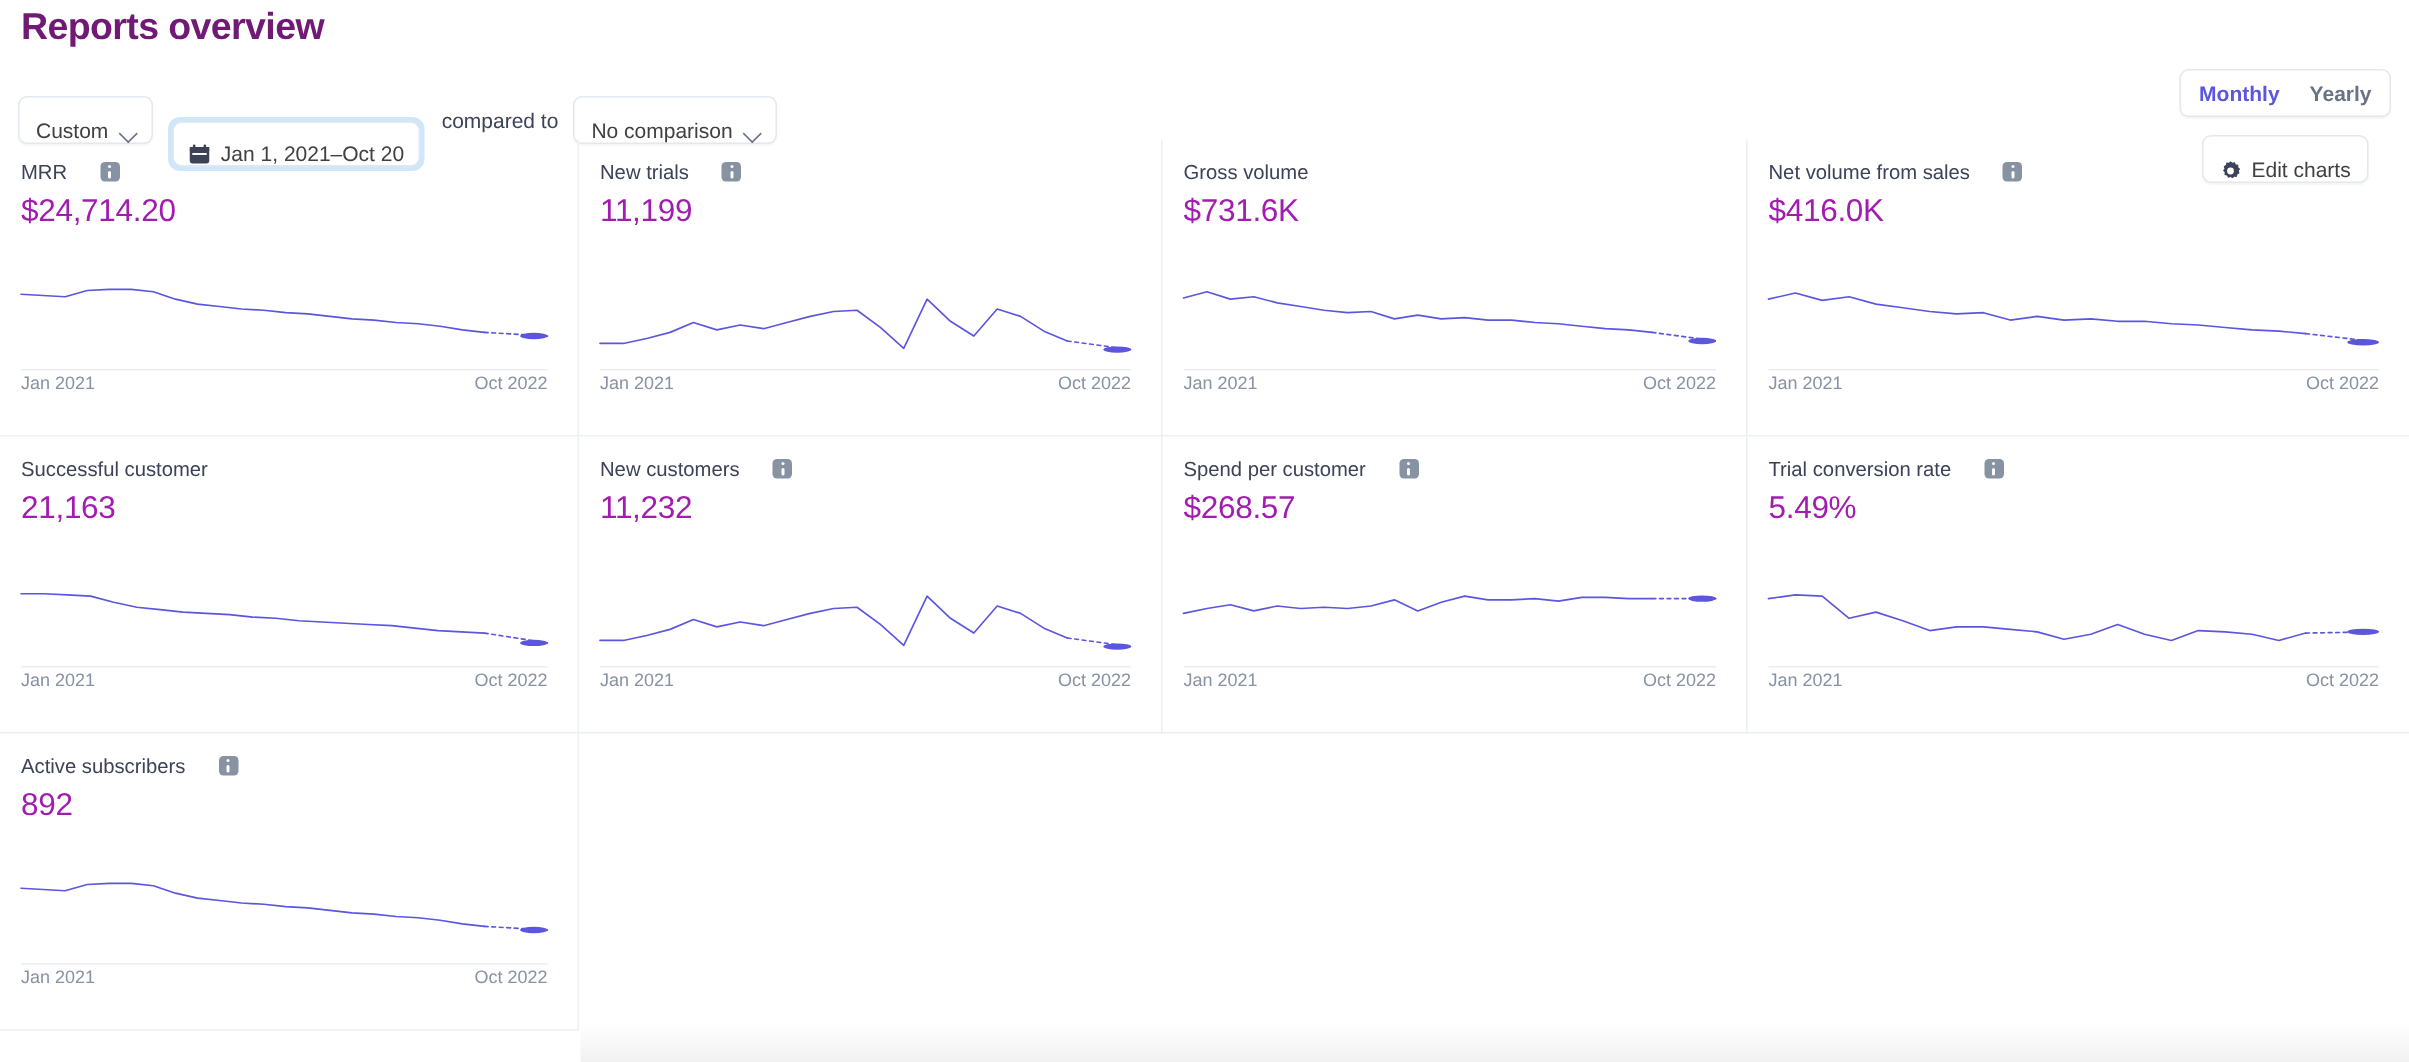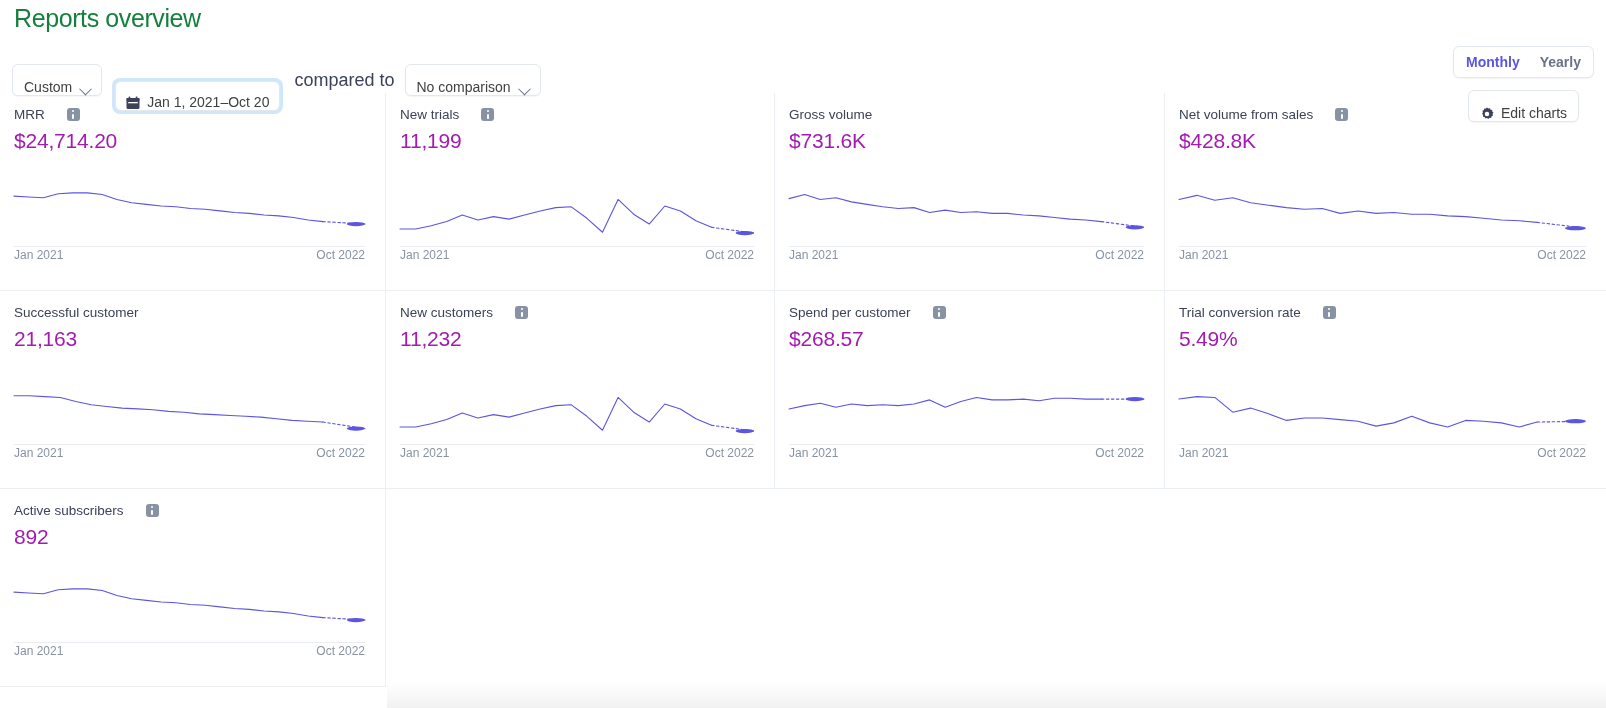--- a/index.html
+++ b/index.html
@@ -9,21 +9,21 @@
     font-family: "Liberation Sans", "DejaVu Sans", sans-serif;
     -webkit-font-smoothing: antialiased;
     overflow: hidden;
   }
 
   .page { position: relative; width: 1606px; height: 708px; background:#fff; }
 
   
   .page-title {
     position: absolute; left: 14px; top: 4px;
-    font-size: 25px; font-weight: 400; color: #15803d;
+    font-size: 25px; font-weight: 700; color: #701a75;
     letter-spacing: -0.4px;
   }
 
   .toolbar {
     position: absolute; left: 0; right: 0; top: 46px; height: 36px;
   }
 
   .tb-left { position: absolute; left: 12px; top: 0; display: flex; align-items: center; gap: 0; }
   .tb-right { position: absolute; right: 12px; top: 0; display: flex; align-items: center; gap: 12px; flex-direction: column; }
 
@@ -58,21 +58,21 @@
     margin-top: 32px;
   }
   .date-btn {
     height: 30px; padding: 0 10px;
     box-shadow: none;
   }
 
   .cal-icon { width: 14px; height: 14px; flex: none; display:block; }
 
   .compared-label {
-    font-size: 18px; color: #3c4257;
+    font-size: 14px; color: #3c4257;
     margin: 0 10px 0 11px;
     line-height: 32px;
   }
 
   
   .segmented {
     height: 32px;
     display: inline-flex; align-items: center;
     background: #fff;
     border: 1px solid #e3e8ee;
@@ -275,21 +275,21 @@
         <div class="axis-row">
           <span>Jan 2021</span>
           <span>Oct 2022</span>
         </div>
       </div>
       <div class="card last-col">
         <div class="card-title-row">
           <span class="card-title">Net volume from sales</span>
           <span class="info-icon"></span>
         </div>
-        <div class="card-value">$428.8K</div>
+        <div class="card-value">$416.0K</div>
         <div class="spark-wrap">
           <svg class="spark" viewBox="0 0 100 100" preserveAspectRatio="none">
             <path d="M0.00 42.00 L4.40 37.00 L8.80 43.00 L13.20 40.00 L17.60 46.00 L22.00 49.00 L26.40 52.00 L30.80 54.00 L35.20 53.00 L39.60 59.00 L44.00 56.00 L48.40 59.00 L52.80 58.00 L57.20 60.00 L61.60 60.00 L66.00 62.00 L70.40 63.00 L74.80 65.00 L79.20 67.00 L83.60 68.00 L88.00 70.00" fill="none" stroke="#5b55e0" stroke-width="1.1" stroke-linejoin="round" stroke-linecap="round" vector-effect="non-scaling-stroke"></path>
             <path d="M88.00 70.00 L100.00 77.00" fill="none" stroke="#5b55e0" stroke-width="1.1" stroke-dasharray="2.5 2.5" stroke-linecap="round" vector-effect="non-scaling-stroke"></path>
           </svg>
           <svg class="spark" viewBox="0 0 100 100" preserveAspectRatio="none" style="position:absolute;left:0;top:0;">
             <circle cx="100" cy="77.00" r="2.6" fill="#5b55e0" vector-effect="non-scaling-stroke" transform="translate(-2.6,0)"></circle>
           </svg>
         </div>
         <div class="axis-line"></div>

